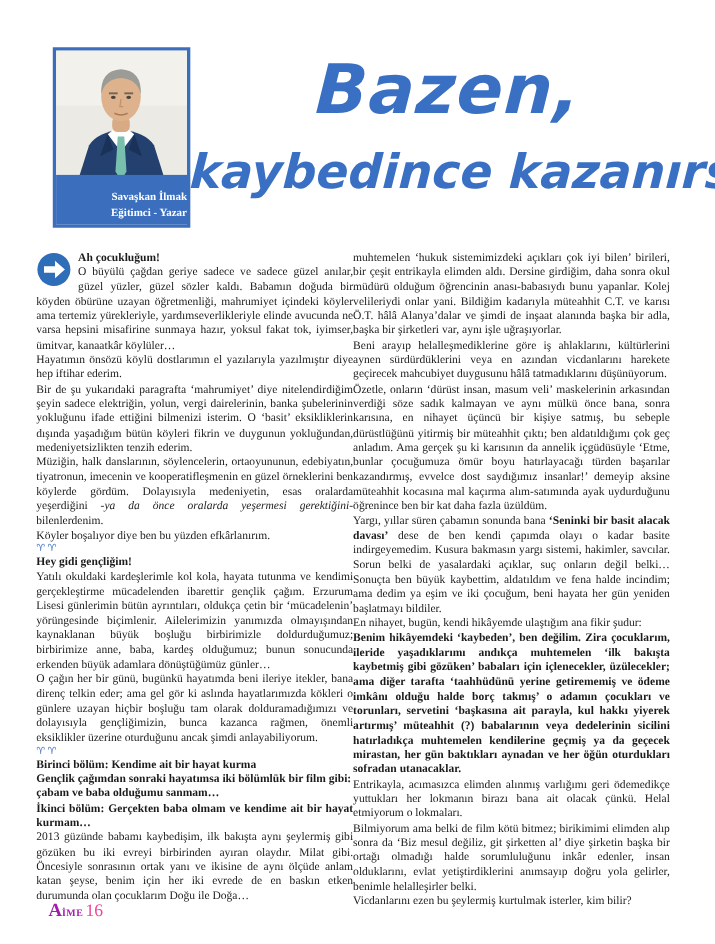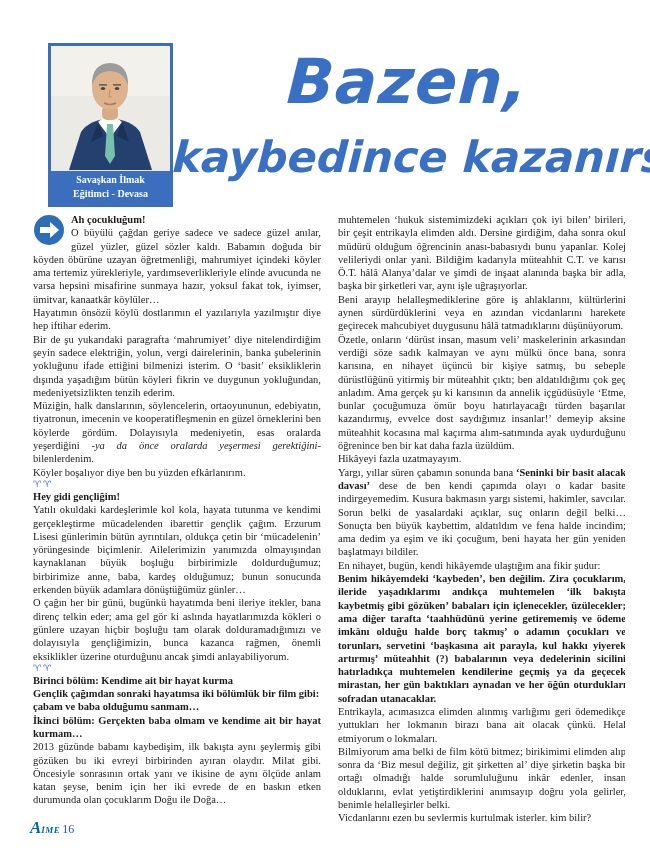--- a/index.html
+++ b/index.html
@@ -4,49 +4,49 @@
 <style>
   html,body{margin:0;padding:0;background:#ffffff;}
   .page{position:relative;width:650px;height:858px;background:#ffffff;overflow:hidden;
         font-family:"Liberation Serif", serif;color:#1b1b1b;}
 
   
   .photo-card{position:absolute;left:48px;top:43px;width:119px;height:158px;
               border:3px solid #3b6fbe;background:#e9e9e5;}
   .photo-card svg{display:block;width:100%;height:124px;}
   .photo-caption{position:absolute;left:0;right:0;bottom:0;height:31px;background:#3b6fbe;
-                 color:#ffffff;text-align:center;font-family:"Liberation Serif",serif;
-                 font-weight:bold;font-size:10px;line-height:14px;padding-top:2px;}
+                 color:#ffffff;text-align:right;font-family:"Liberation Serif",serif;
+                 font-weight:bold;font-size:10px;line-height:14px;padding-top:14px;}
 
   
   .title{position:absolute;left:175px;top:38px;width:462px;color:#3a70c3;
          font-family:"DejaVu Sans",sans-serif;font-weight:bold;font-style:italic;
          transform:skewX(-3deg);}
   .title .t1{font-size:62px;text-align:center;line-height:88px;letter-spacing:1px;}
   .title .t2{font-size:43px;text-align:center;line-height:62px;white-space:nowrap;letter-spacing:0px;}
 
   
-  .columns{position:absolute;left:33px;top:213px;width:592px;height:608px;display:flex;gap:17px;overflow:hidden;}
+  .columns{position:absolute;left:33px;top:228px;width:592px;height:608px;display:flex;overflow:hidden;}
   .col{width:288px;min-width:288px;font-size:10.5px;line-height:13.3px;text-align:justify;}
   .col p{margin:0;padding:0;}
   .b{font-weight:bold;}
   .i{font-style:italic;}
   .sep{color:#4a7bc8;font-family:"DejaVu Sans",sans-serif;font-size:9px;line-height:11px;
        letter-spacing:2px;text-align:left;}
 
   
   .arrow-wrap{float:left;width:32px;height:32px;margin:1px 6px 1px 0;}
   .arrow-wrap svg{display:block;}
 
   
   .footer{position:absolute;left:30px;top:818px;font-size:12px;}
-  .logo{color:#0369a1;font-style:italic;font-weight:bold;font-family:"Liberation Serif",serif;}
+  .logo{color:#a21caf;font-weight:bold;font-family:"Liberation Serif",serif;margin-left:14px;}
   .logo-a{font-size:17px;}
   .logo-rest{font-size:9px;letter-spacing:0.5px;}
-  .page-num{color:#1d4ed8;font-size:12px;margin-left:2px;font-family:"Liberation Serif",serif;}
+  .page-num{color:#ec4899;font-size:16px;margin-left:2px;font-family:"Liberation Serif",serif;}
 </style>
 </head>
 <body>
 
 <div class="page">
 
   <div class="photo-card">
     <svg viewBox="0 0 119 124" aria-hidden="true">
       <rect x="0" y="0" width="119" height="124" fill="#eceae4"></rect>
       <rect x="0" y="0" width="119" height="50" fill="#f2f1ec"></rect>
@@ -69,21 +69,21 @@
       <rect x="48" y="38" width="8" height="1.7" fill="#6e655c"></rect>
       <rect x="62" y="38" width="8" height="1.7" fill="#6e655c"></rect>
       <ellipse cx="52" cy="42.5" rx="2.2" ry="1.5" fill="#4c4338"></ellipse>
       <ellipse cx="66" cy="42.5" rx="2.2" ry="1.5" fill="#4c4338"></ellipse>
 
       <path d="M59 44 L58 51 L61 51" fill="none" stroke="#c09468" stroke-width="1.2"></path>
       <path d="M53 57 Q59 60 65 57" fill="none" stroke="#a97c58" stroke-width="1.4"></path>
     </svg>
     <div class="photo-caption">
       <div>Savaşkan İlmak</div>
-      <div>Eğitimci - Devasa</div>
+      <div>Eğitimci - Yazar</div>
     </div>
   </div>
 
   <div class="title">
     <div class="t1">Bazen,</div>
     <div class="t2">kaybedince kazanırsın!</div>
   </div>
 
   <div class="columns">
     <div class="col" id="col-left">
@@ -105,21 +105,20 @@
         <p class="normal"><span class="b">Birinci bölüm: Kendime ait bir hayat kurma</span></p>
         <p class="normal"><span class="b">Gençlik çağımdan sonraki hayatımsa iki bölümlük bir film gibi:</span></p>
         <p class="normal"><span class="b">çabam ve baba olduğumu sanmam…</span></p>
         <p class="normal"><span class="b">İkinci bölüm: Gerçekten baba olmam ve kendime ait bir hayat kurmam…</span></p>
         <p class="normal"><span>2013 güzünde babamı kaybedişim, ilk bakışta aynı şeylermiş gibi gözüken bu iki evreyi birbirinden ayıran olaydır. Milat gibi. Öncesiyle sonrasının ortak yanı ve ikisine de aynı ölçüde anlam katan şeyse, benim için her iki evrede de en baskın etken durumunda olan çocuklarım Doğu ile Doğa…</span></p>
       </div>
     <div class="col" id="col-right">
         <p class="normal"><span>muhtemelen ‘hukuk sistemimizdeki açıkları çok iyi bilen’ birileri, bir çeşit entrikayla elimden aldı. Dersine girdiğim, daha sonra okul müdürü olduğum öğrencinin anası-babasıydı bunu yapanlar. Kolej velileriydi onlar yani. Bildiğim kadarıyla müteahhit C.T. ve karısı Ö.T. hâlâ Alanya’dalar ve şimdi de inşaat alanında başka bir adla, başka bir şirketleri var, aynı işle uğraşıyorlar.</span></p>
         <p class="normal"><span>Beni arayıp helalleşmediklerine göre iş ahlaklarını, kültürlerini aynen sürdürdüklerini veya en azından vicdanlarını harekete geçirecek mahcubiyet duygusunu hâlâ tatmadıklarını düşünüyorum.</span></p>
         <p class="normal"><span>Özetle, onların ‘dürüst insan, masum veli’ maskelerinin arkasından verdiği söze sadık kalmayan ve aynı mülkü önce bana, sonra karısına, en nihayet üçüncü bir kişiye satmış, bu sebeple dürüstlüğünü yitirmiş bir müteahhit çıktı; ben aldatıldığımı çok geç anladım. Ama gerçek şu ki karısının da annelik içgüdüsüyle ‘Etme, bunlar çocuğumuza ömür boyu hatırlayacağı türden başarılar kazandırmış, evvelce dost saydığımız insanlar!’ demeyip aksine müteahhit kocasına mal kaçırma alım-satımında ayak uydurduğunu öğrenince ben bir kat daha fazla üzüldüm.</span></p>
-        <p class="normal"><span>Hikâyeyi fazla uzatmayayım.</span></p>
         <p class="normal"><span>Yargı, yıllar süren çabamın sonunda bana </span><span class="b">‘Seninki bir basit alacak davası’</span><span> dese de ben kendi çapımda olayı o kadar basite indirgeyemedim. Kusura bakmasın yargı sistemi, hakimler, savcılar. Sorun belki de yasalardaki açıklar, suç onların değil belki… Sonuçta ben büyük kaybettim, aldatıldım ve fena halde incindim; ama dedim ya eşim ve iki çocuğum, beni hayata her gün yeniden başlatmayı bildiler.</span></p>
         <p class="normal"><span>En nihayet, bugün,  kendi hikâyemde ulaştığım ana fikir şudur:</span></p>
         <p class="normal"><span class="b">Benim hikâyemdeki ‘kaybeden’, ben değilim. Zira çocuklarım, ileride yaşadıklarımı andıkça muhtemelen ‘ilk bakışta kaybetmiş gibi gözüken’ babaları için içlenecekler, üzülecekler; ama diğer tarafta ‘taahhüdünü yerine getirememiş ve ödeme imkânı olduğu halde borç takmış’ o adamın çocukları ve torunları, servetini ‘başkasına ait parayla, kul hakkı yiyerek artırmış’ müteahhit (?) babalarının veya dedelerinin sicilini hatırladıkça muhtemelen kendilerine geçmiş ya da geçecek mirastan, her gün baktıkları aynadan ve her öğün oturdukları sofradan utanacaklar.</span></p>
         <p class="normal"><span>Entrikayla, acımasızca elimden alınmış varlığımı geri ödemedikçe yuttukları her lokmanın birazı bana ait olacak çünkü. Helal etmiyorum o lokmaları.</span></p>
         <p class="normal"><span>Bilmiyorum ama belki de film kötü bitmez; birikimimi elimden alıp sonra da ‘Biz mesul değiliz, git şirketten al’ diye şirketin başka bir ortağı olmadığı halde sorumluluğunu inkâr edenler, insan olduklarını, evlat yetiştirdiklerini anımsayıp doğru yola gelirler,  benimle helalleşirler belki.</span></p>
         <p class="normal"><span>Vicdanlarını ezen bu şeylermiş kurtulmak isterler, kim bilir?</span></p>
       </div>
   </div>
 
   <div class="footer">

